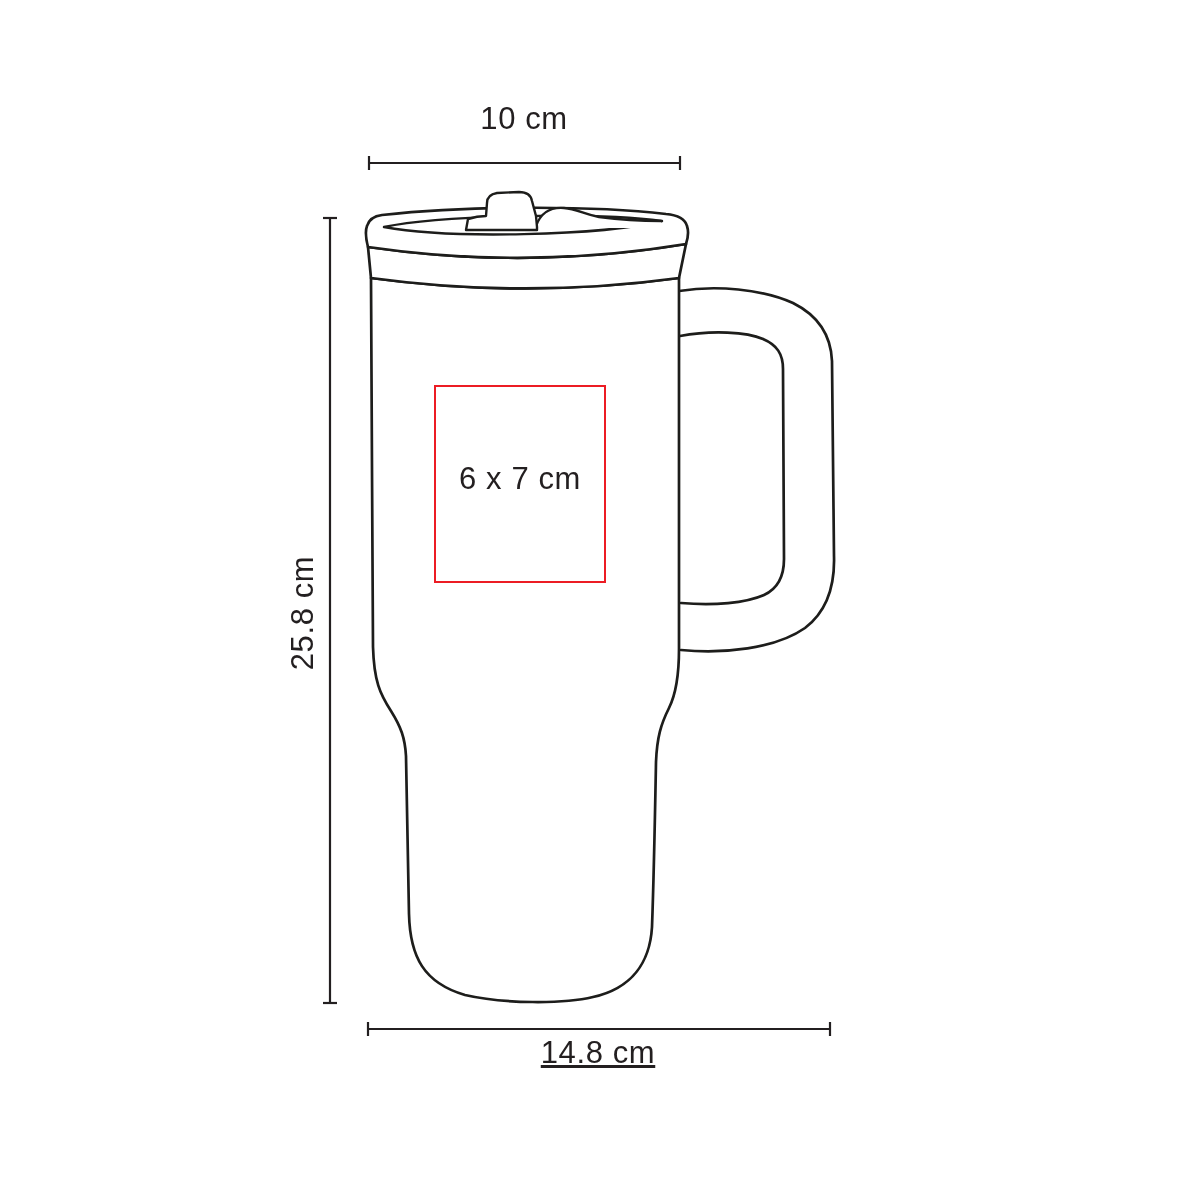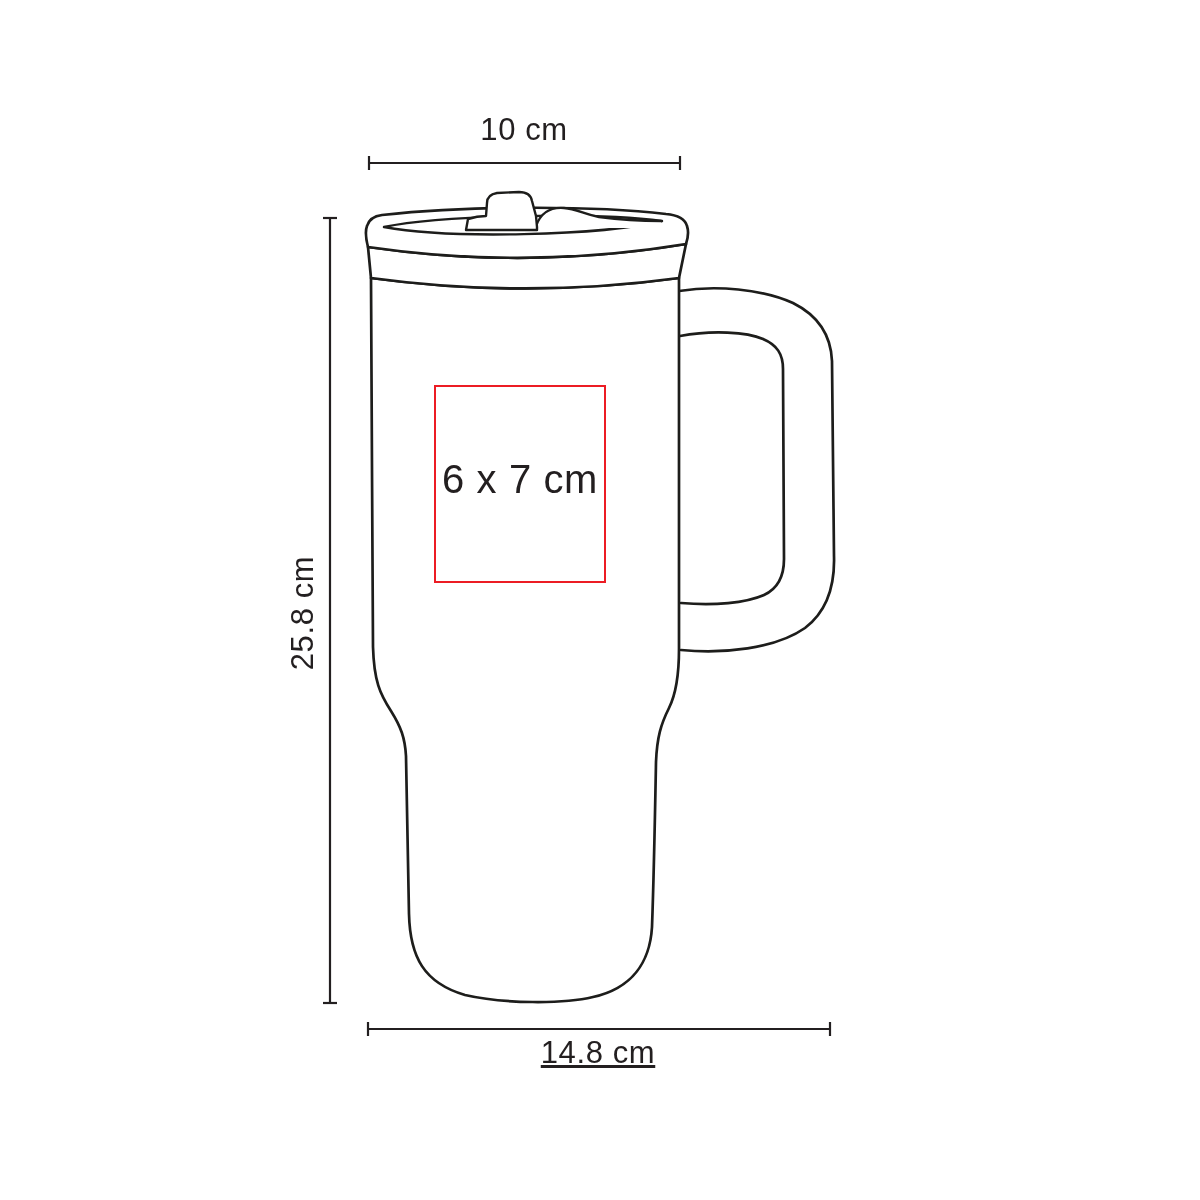--- a/index.html
+++ b/index.html
@@ -34,21 +34,21 @@
   .dim-label.rot{transform:translate(-50%,-50%) rotate(-90deg);}
   .imprint-box{
     position:absolute;
     left:434px;top:385px;width:172px;height:198px;
     border:2px solid var(--accent);
     box-sizing:border-box;
     display:flex;align-items:center;justify-content:center;
     background:transparent;
   }
   .imprint-label{
-    font-size:40px;
+    font-size:31px;
     letter-spacing:0.6px;
     color:var(--text);
     white-space:nowrap;
     margin-top:-10px;
   }
 </style>
 </head>
 <body>
 
 <div class="canvas">
@@ -113,19 +113,19 @@
          C 487 197 491 194 497 193
          L 519 192
          C 527 192 531 195 532 201
          L 536 216 L 537 227 L 537 230 Z"></path>
   </svg>
 
   <div class="imprint-box">
     <span class="imprint-label">6 x 7 cm</span>
   </div>
 
-  <div class="dim-label" style="left:524px;top:130px;">10 cm</div>
+  <div class="dim-label" style="left:524px;top:119px;">10 cm</div>
 
   <div class="dim-label rot" style="left:303px;top:613px;">25.8 cm</div>
 
   <div class="dim-label" style="left:598px;top:1053px;text-decoration:underline;">14.8 cm</div>
 
 </div>
 
 </body></html>

